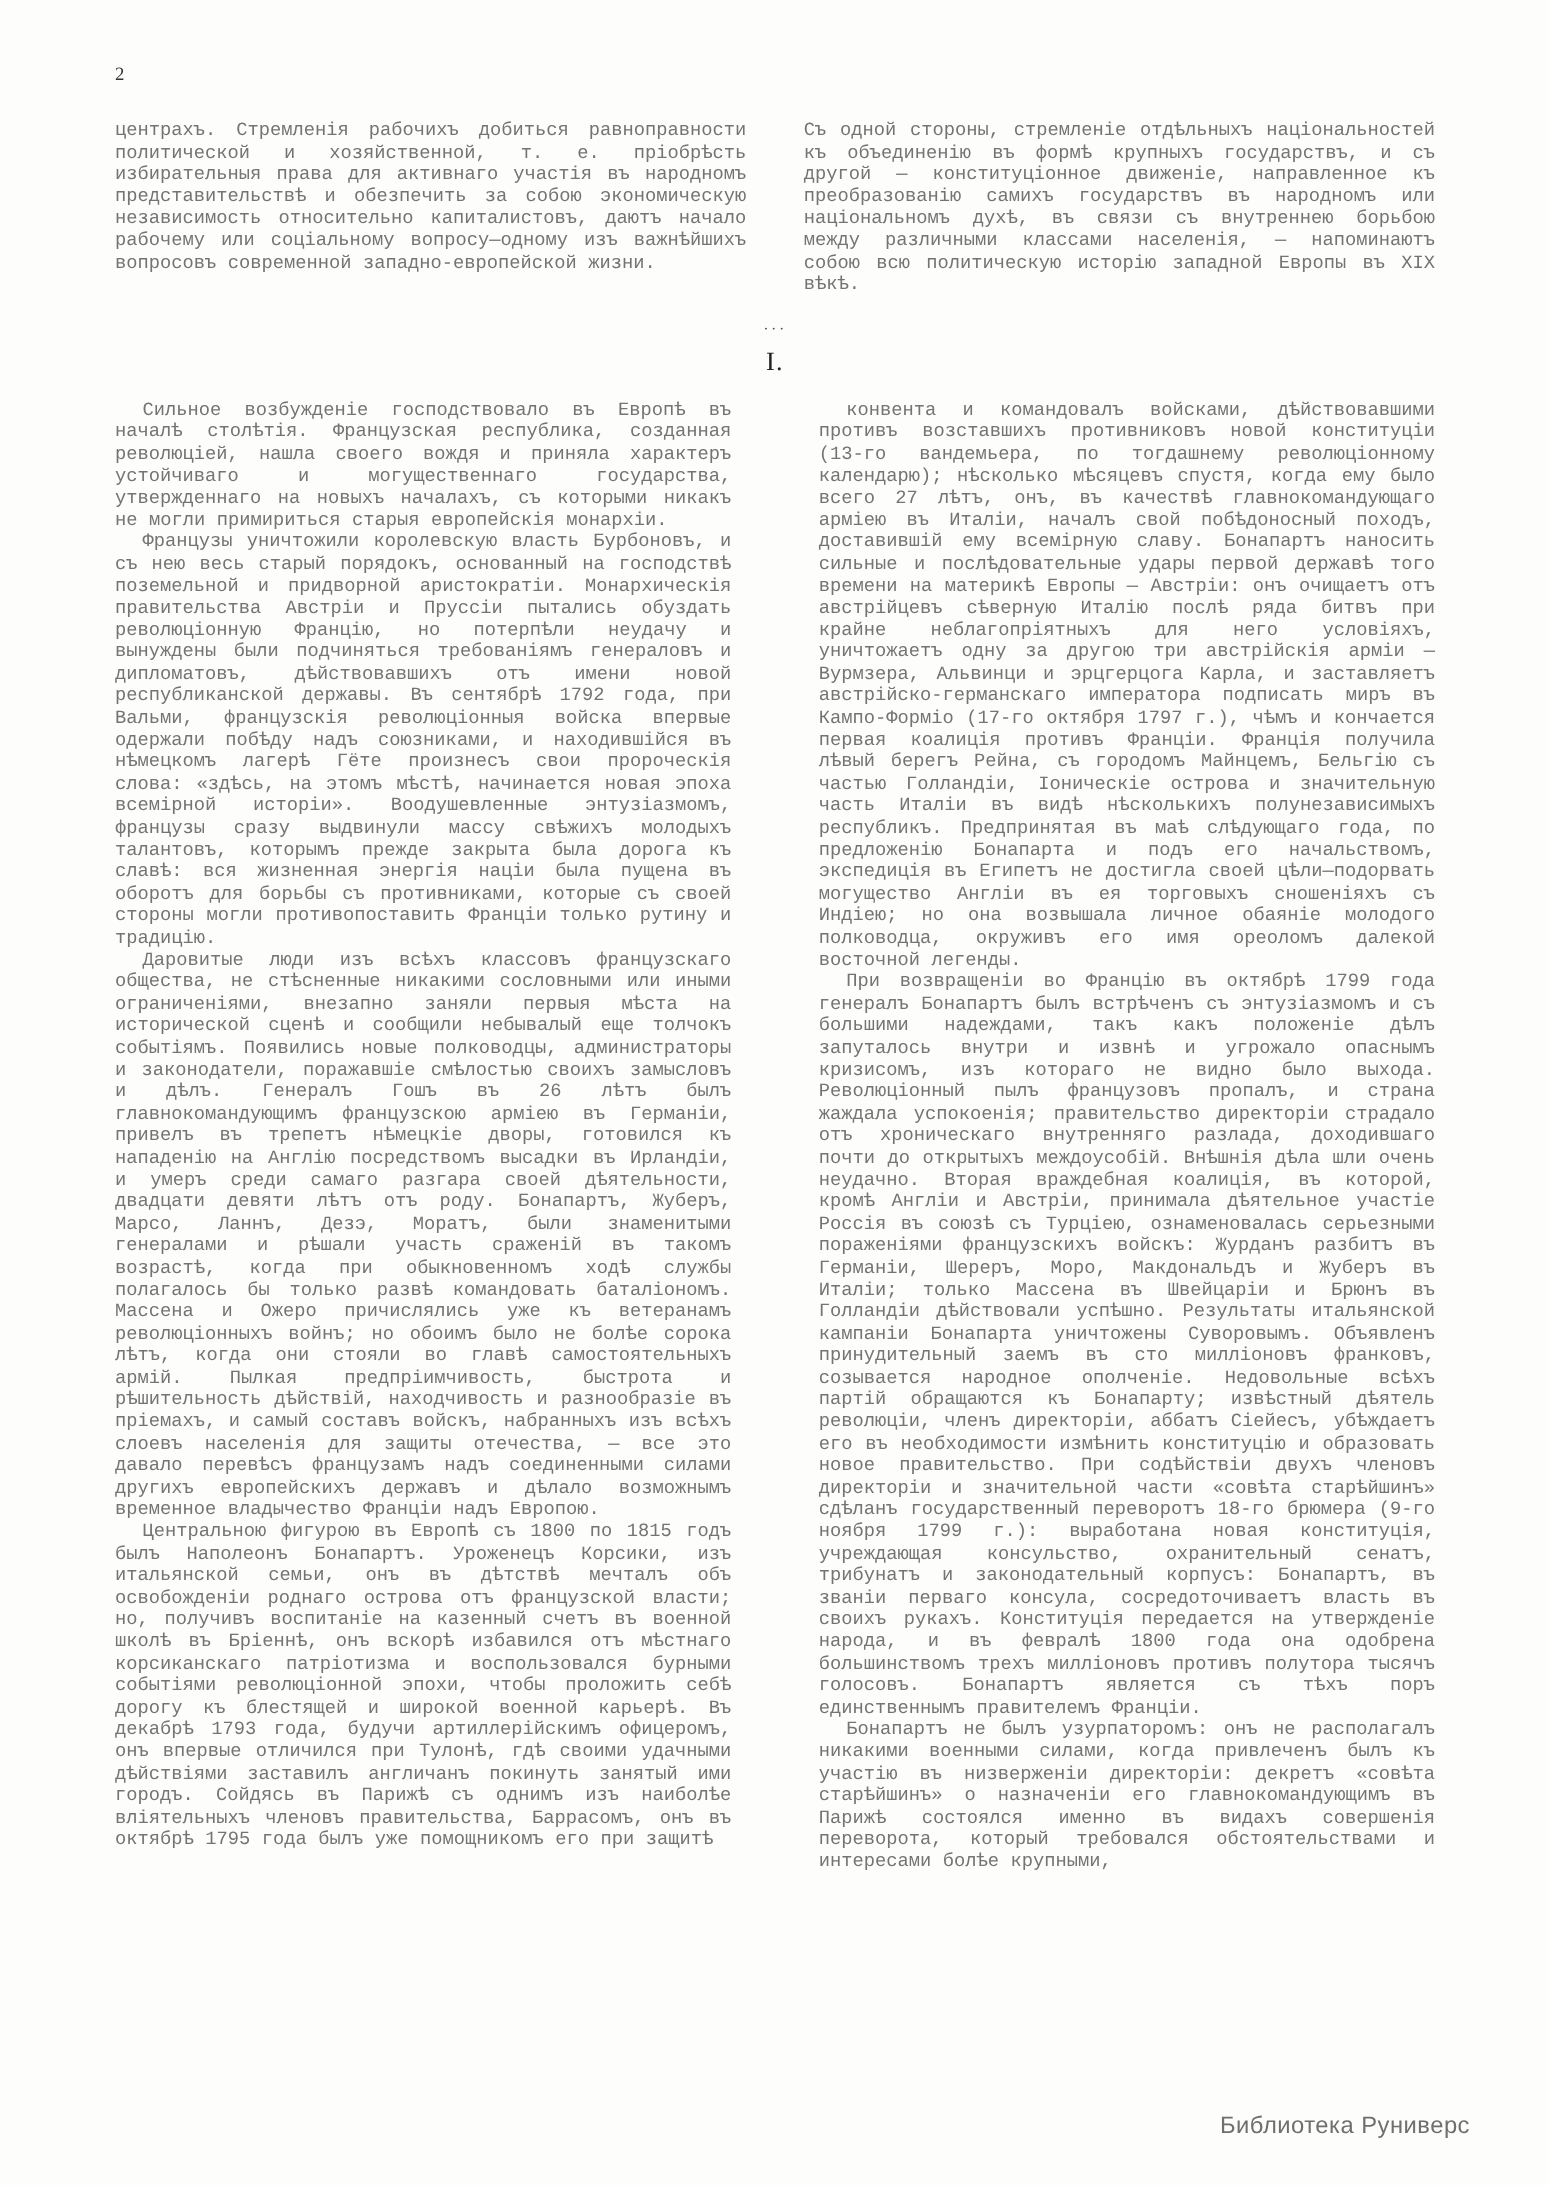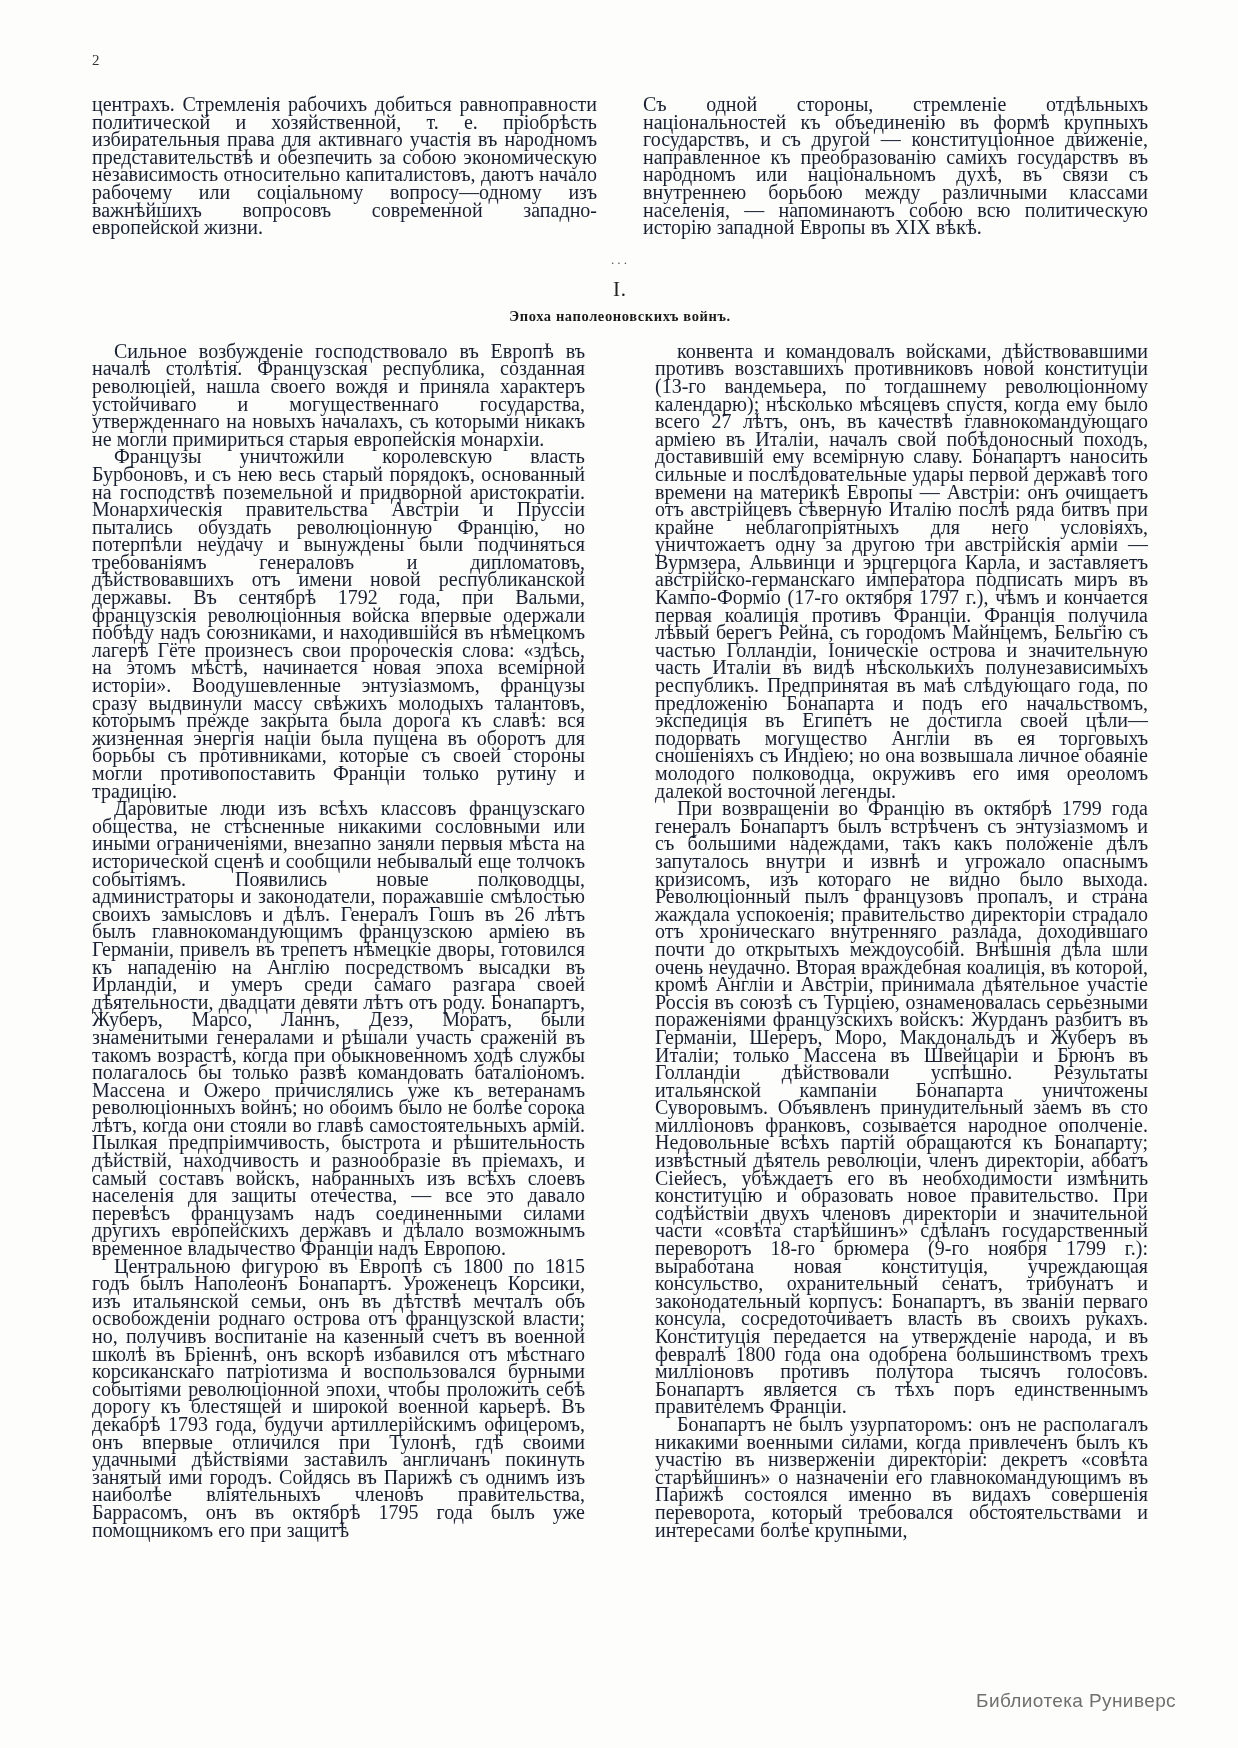--- a/index.html
+++ b/index.html
@@ -39,27 +39,27 @@
     gap: 70px;
     align-items: flex-start;
   }
   .col {
     width: 505px;
   }
   p.para {
     margin: 0 0 0 0;
     text-align: justify;
     text-justify: inter-word;
-    font-size: 20px;
+    font-size: 15px;
     line-height: 17.6px;
     text-indent: 22px;
-    color: #0f172a;
+    color: #737373;
     hyphens: none;
     word-spacing: 0.2px;
-    font-family: Liberation Serif, serif;
+    font-family: Liberation Mono, monospace;
     filter: contrast(0.92);
   }
   p.para.noindent { text-indent: 0; }
   p.para + p.para { margin-top: 0px; }
 
   .chapter-block {
     text-align: center;
     margin: 18px 0 10px 0;
   }
   .sep-dash {
@@ -121,21 +121,20 @@
         <p class="para noindent">центрахъ. Стремленія рабочихъ добиться равноправности политической и хозяйственной, т. е. пріобрѣсть избирательныя права для активнаго участія въ народномъ представительствѣ и обезпечить за собою экономическую независимость относительно капиталистовъ, даютъ начало рабочему или соціальному вопросу—одному изъ важнѣйшихъ вопросовъ современной западно-европейской жизни.</p>
       </div>
       <div class="col">
         <p class="para noindent">Съ одной стороны, стремленіе отдѣльныхъ національностей къ объединенію въ формѣ крупныхъ государствъ, и съ другой — конституціонное движеніе, направленное къ преобразованію самихъ государствъ въ народномъ или національномъ духѣ, въ связи съ внутреннею борьбою между различными классами населенія, — напоминаютъ собою всю политическую исторію западной Европы въ XIX вѣкѣ.</p>
       </div>
     </div>
 
     <div class="chapter-block">
       <div class="sep-dash">···</div>
       <div class="chapter-num">I.</div>
-      <div class="chapter-title">Эпоха наполеоновскихъ войнъ.</div>
     </div>
 
     <div class="spacer-8"></div>
 
     <div class="col-wrap">
       <div class="col">
         <p class="para">Сильное возбужденіе господствовало въ Европѣ въ началѣ столѣтія. Французская республика, созданная революціей, нашла своего вождя и приняла характеръ устойчиваго и могущественнаго государства, утвержденнаго на новыхъ началахъ, съ которыми никакъ не могли примириться старыя европейскія монархіи.</p>
         <p class="para">Французы уничтожили королевскую власть Бурбоновъ, и съ нею весь старый порядокъ, основанный на господствѣ поземельной и придворной аристократіи. Монархическія правительства Австріи и Пруссіи пытались обуздать революціонную Францію, но потерпѣли неудачу и вынуждены были подчиняться требованіямъ генераловъ и дипломатовъ, дѣйствовавшихъ отъ имени новой республиканской державы. Въ сентябрѣ 1792 года, при Вальми, французскія революціонныя войска впервые одержали побѣду надъ союзниками, и находившійся въ нѣмецкомъ лагерѣ Гёте произнесъ свои пророческія слова: «здѣсь, на этомъ мѣстѣ, начинается новая эпоха всемірной исторіи». Воодушевленные энтузіазмомъ, французы сразу выдвинули массу свѣжихъ молодыхъ талантовъ, которымъ прежде закрыта была дорога къ славѣ: вся жизненная энергія націи была пущена въ оборотъ для борьбы съ противниками, которые съ своей стороны могли противопоставить Франціи только рутину и традицію.</p>
         <p class="para">Даровитые люди изъ всѣхъ классовъ французскаго общества, не стѣсненные никакими сословными или иными ограниченіями, внезапно заняли первыя мѣста на исторической сценѣ и сообщили небывалый еще толчокъ событіямъ. Появились новые полководцы, администраторы и законодатели, поражавшіе смѣлостью своихъ замысловъ и дѣлъ. Генералъ Гошъ въ 26 лѣтъ былъ главнокомандующимъ французскою арміею въ Германіи, привелъ въ трепетъ нѣмецкіе дворы, готовился къ нападенію на Англію посредствомъ высадки въ Ирландіи, и умеръ среди самаго разгара своей дѣятельности, двадцати девяти лѣтъ отъ роду. Бонапартъ, Жуберъ, Марсо, Ланнъ, Дезэ, Моратъ, были знаменитыми генералами и рѣшали участь сраженій въ такомъ возрастѣ, когда при обыкновенномъ ходѣ службы полагалось бы только развѣ командовать баталіономъ. Массена и Ожеро причислялись уже къ ветеранамъ революціонныхъ войнъ; но обоимъ было не болѣе сорока лѣтъ, когда они стояли во главѣ самостоятельныхъ армій. Пылкая предпріимчивость, быстрота и рѣшительность дѣйствій, находчивость и разнообразіе въ пріемахъ, и самый составъ войскъ, набранныхъ изъ всѣхъ слоевъ населенія для защиты отечества, — все это давало перевѣсъ французамъ надъ соединенными силами другихъ европейскихъ державъ и дѣлало возможнымъ временное владычество Франціи надъ Европою.</p>
         <p class="para">Центральною фигурою въ Европѣ съ 1800 по 1815 годъ былъ Наполеонъ Бонапартъ. Уроженецъ Корсики, изъ итальянской семьи, онъ въ дѣтствѣ мечталъ объ освобожденіи роднаго острова отъ французской власти; но, получивъ воспитаніе на казенный счетъ въ военной школѣ въ Бріеннѣ, онъ вскорѣ избавился отъ мѣстнаго корсиканскаго патріотизма и воспользовался бурными событіями революціонной эпохи, чтобы проложить себѣ дорогу къ блестящей и широкой военной карьерѣ. Въ декабрѣ 1793 года, будучи артиллерійскимъ офицеромъ, онъ впервые отличился при Тулонѣ, гдѣ своими удачными дѣйствіями заставилъ англичанъ покинуть занятый ими городъ. Сойдясь въ Парижѣ съ однимъ изъ наиболѣе вліятельныхъ членовъ правительства, Баррасомъ, онъ въ октябрѣ 1795 года былъ уже помощникомъ его при защитѣ</p>

